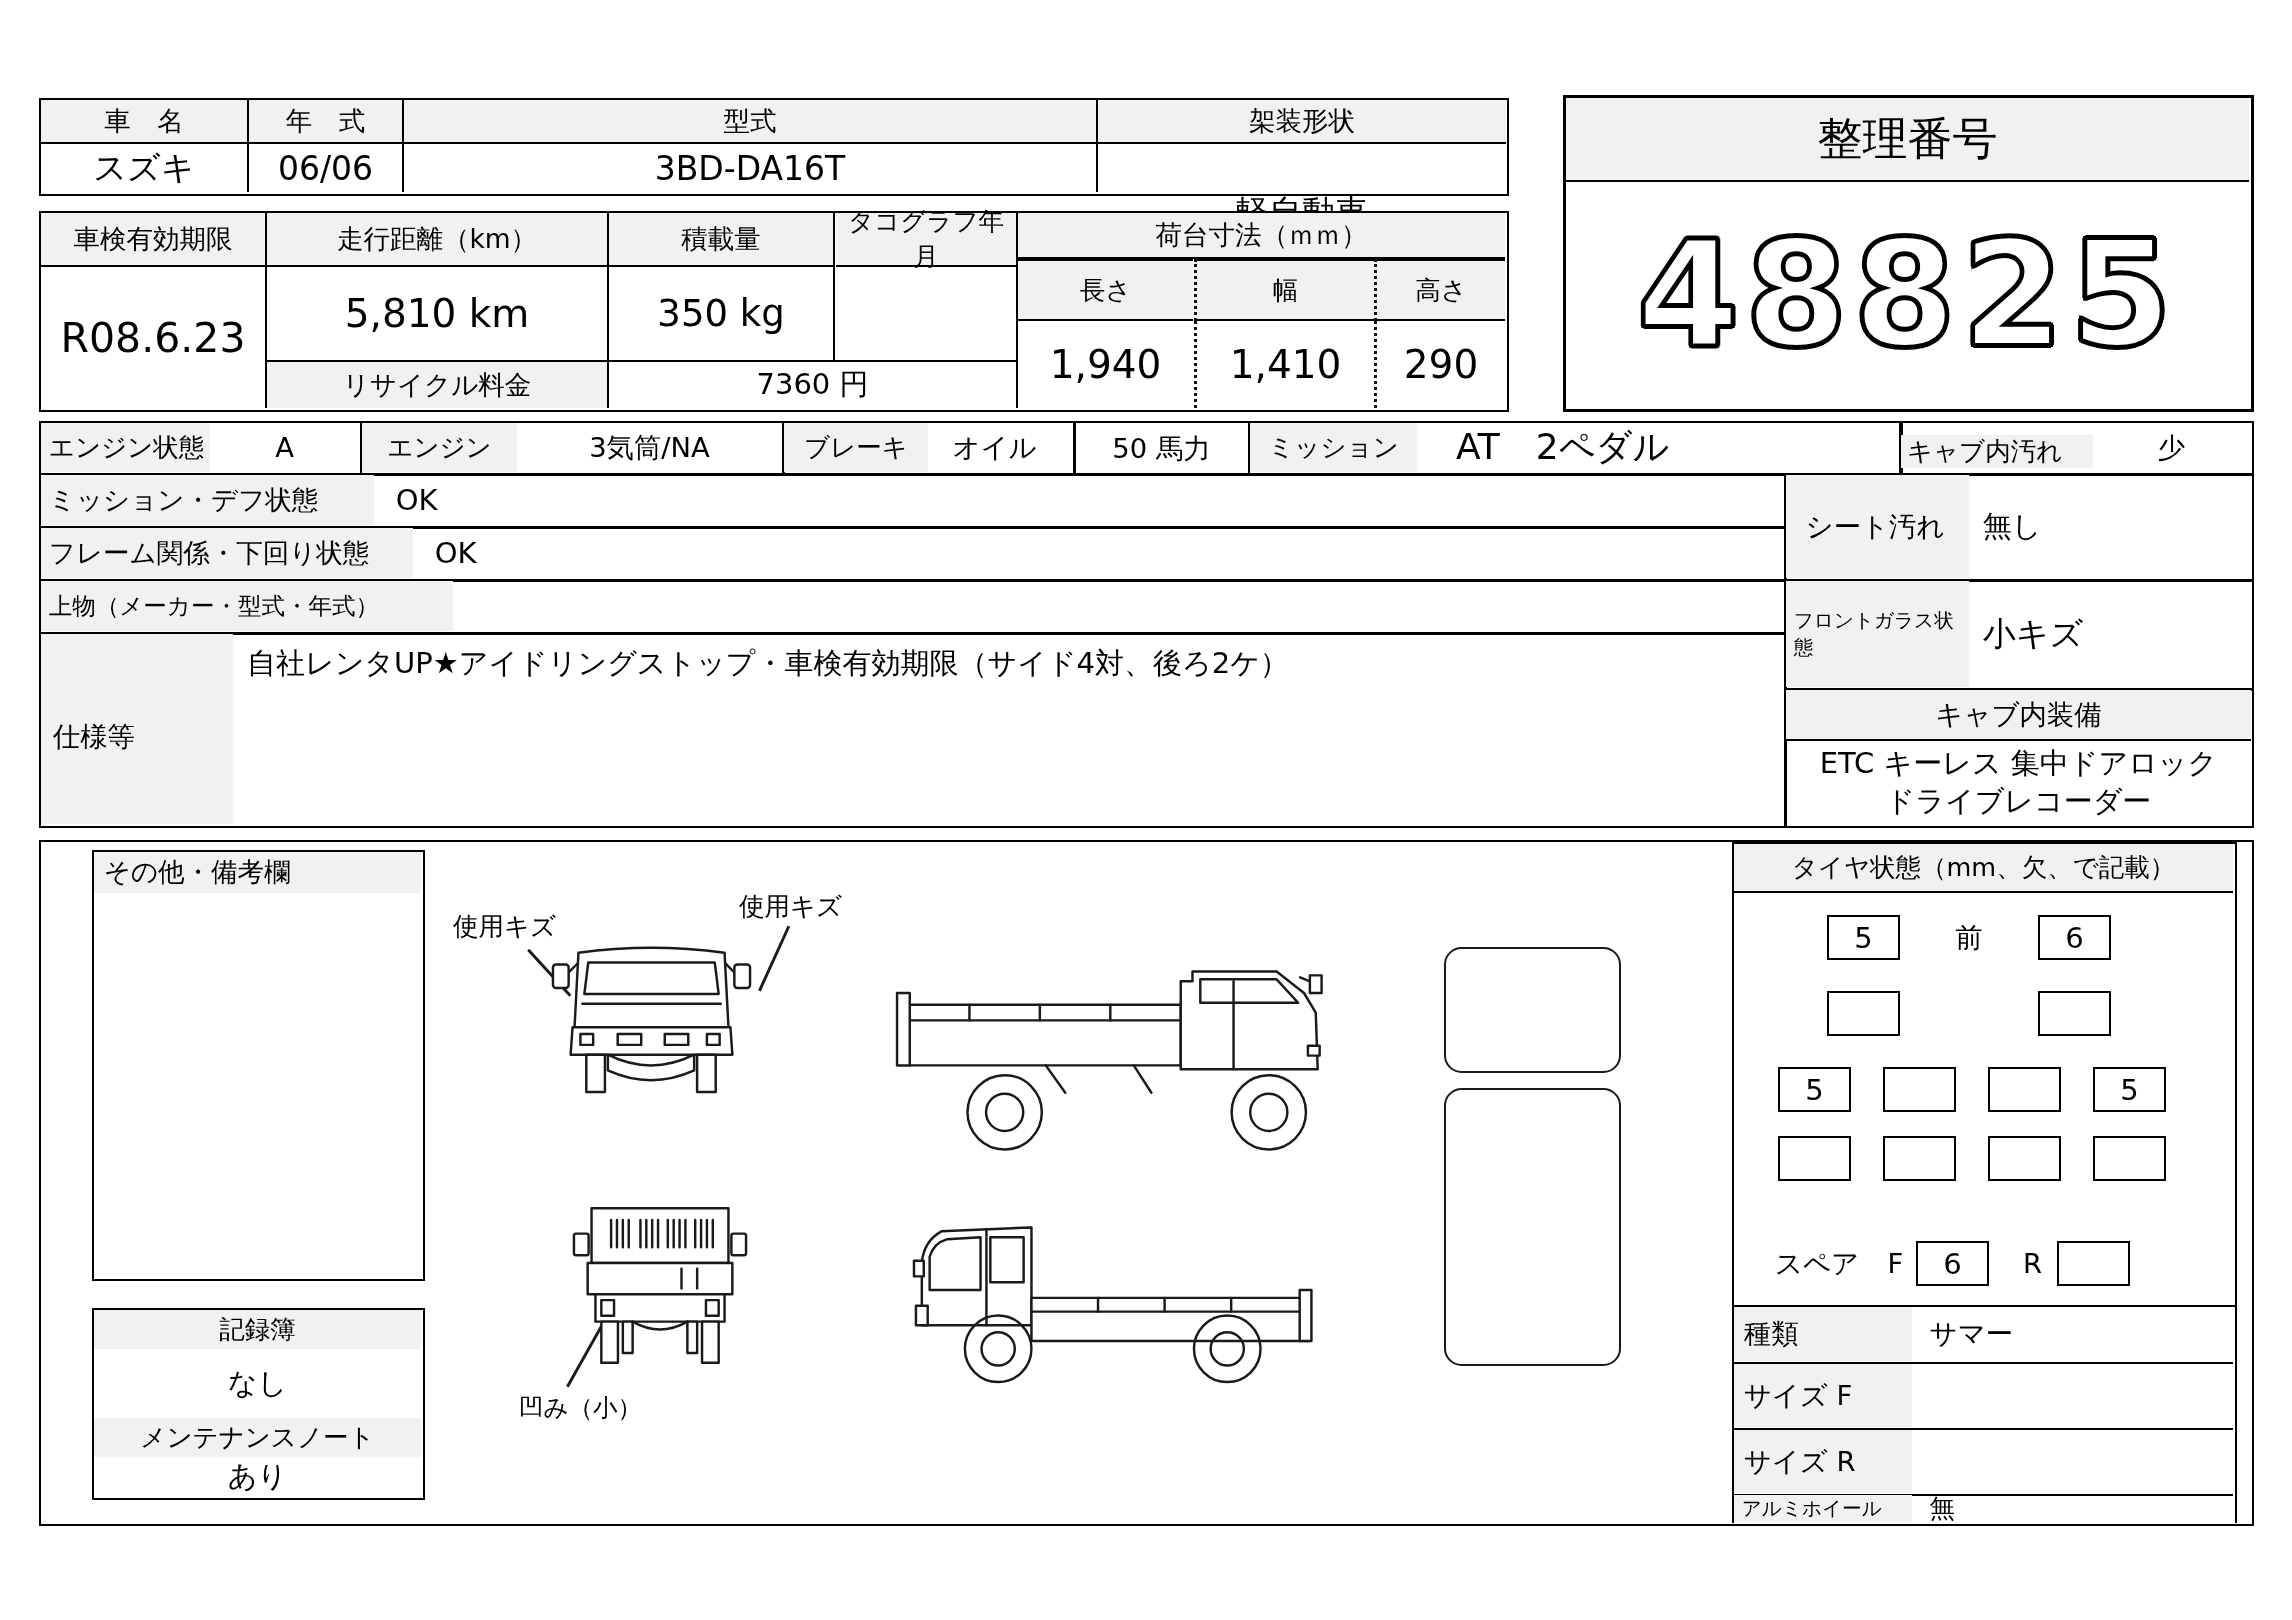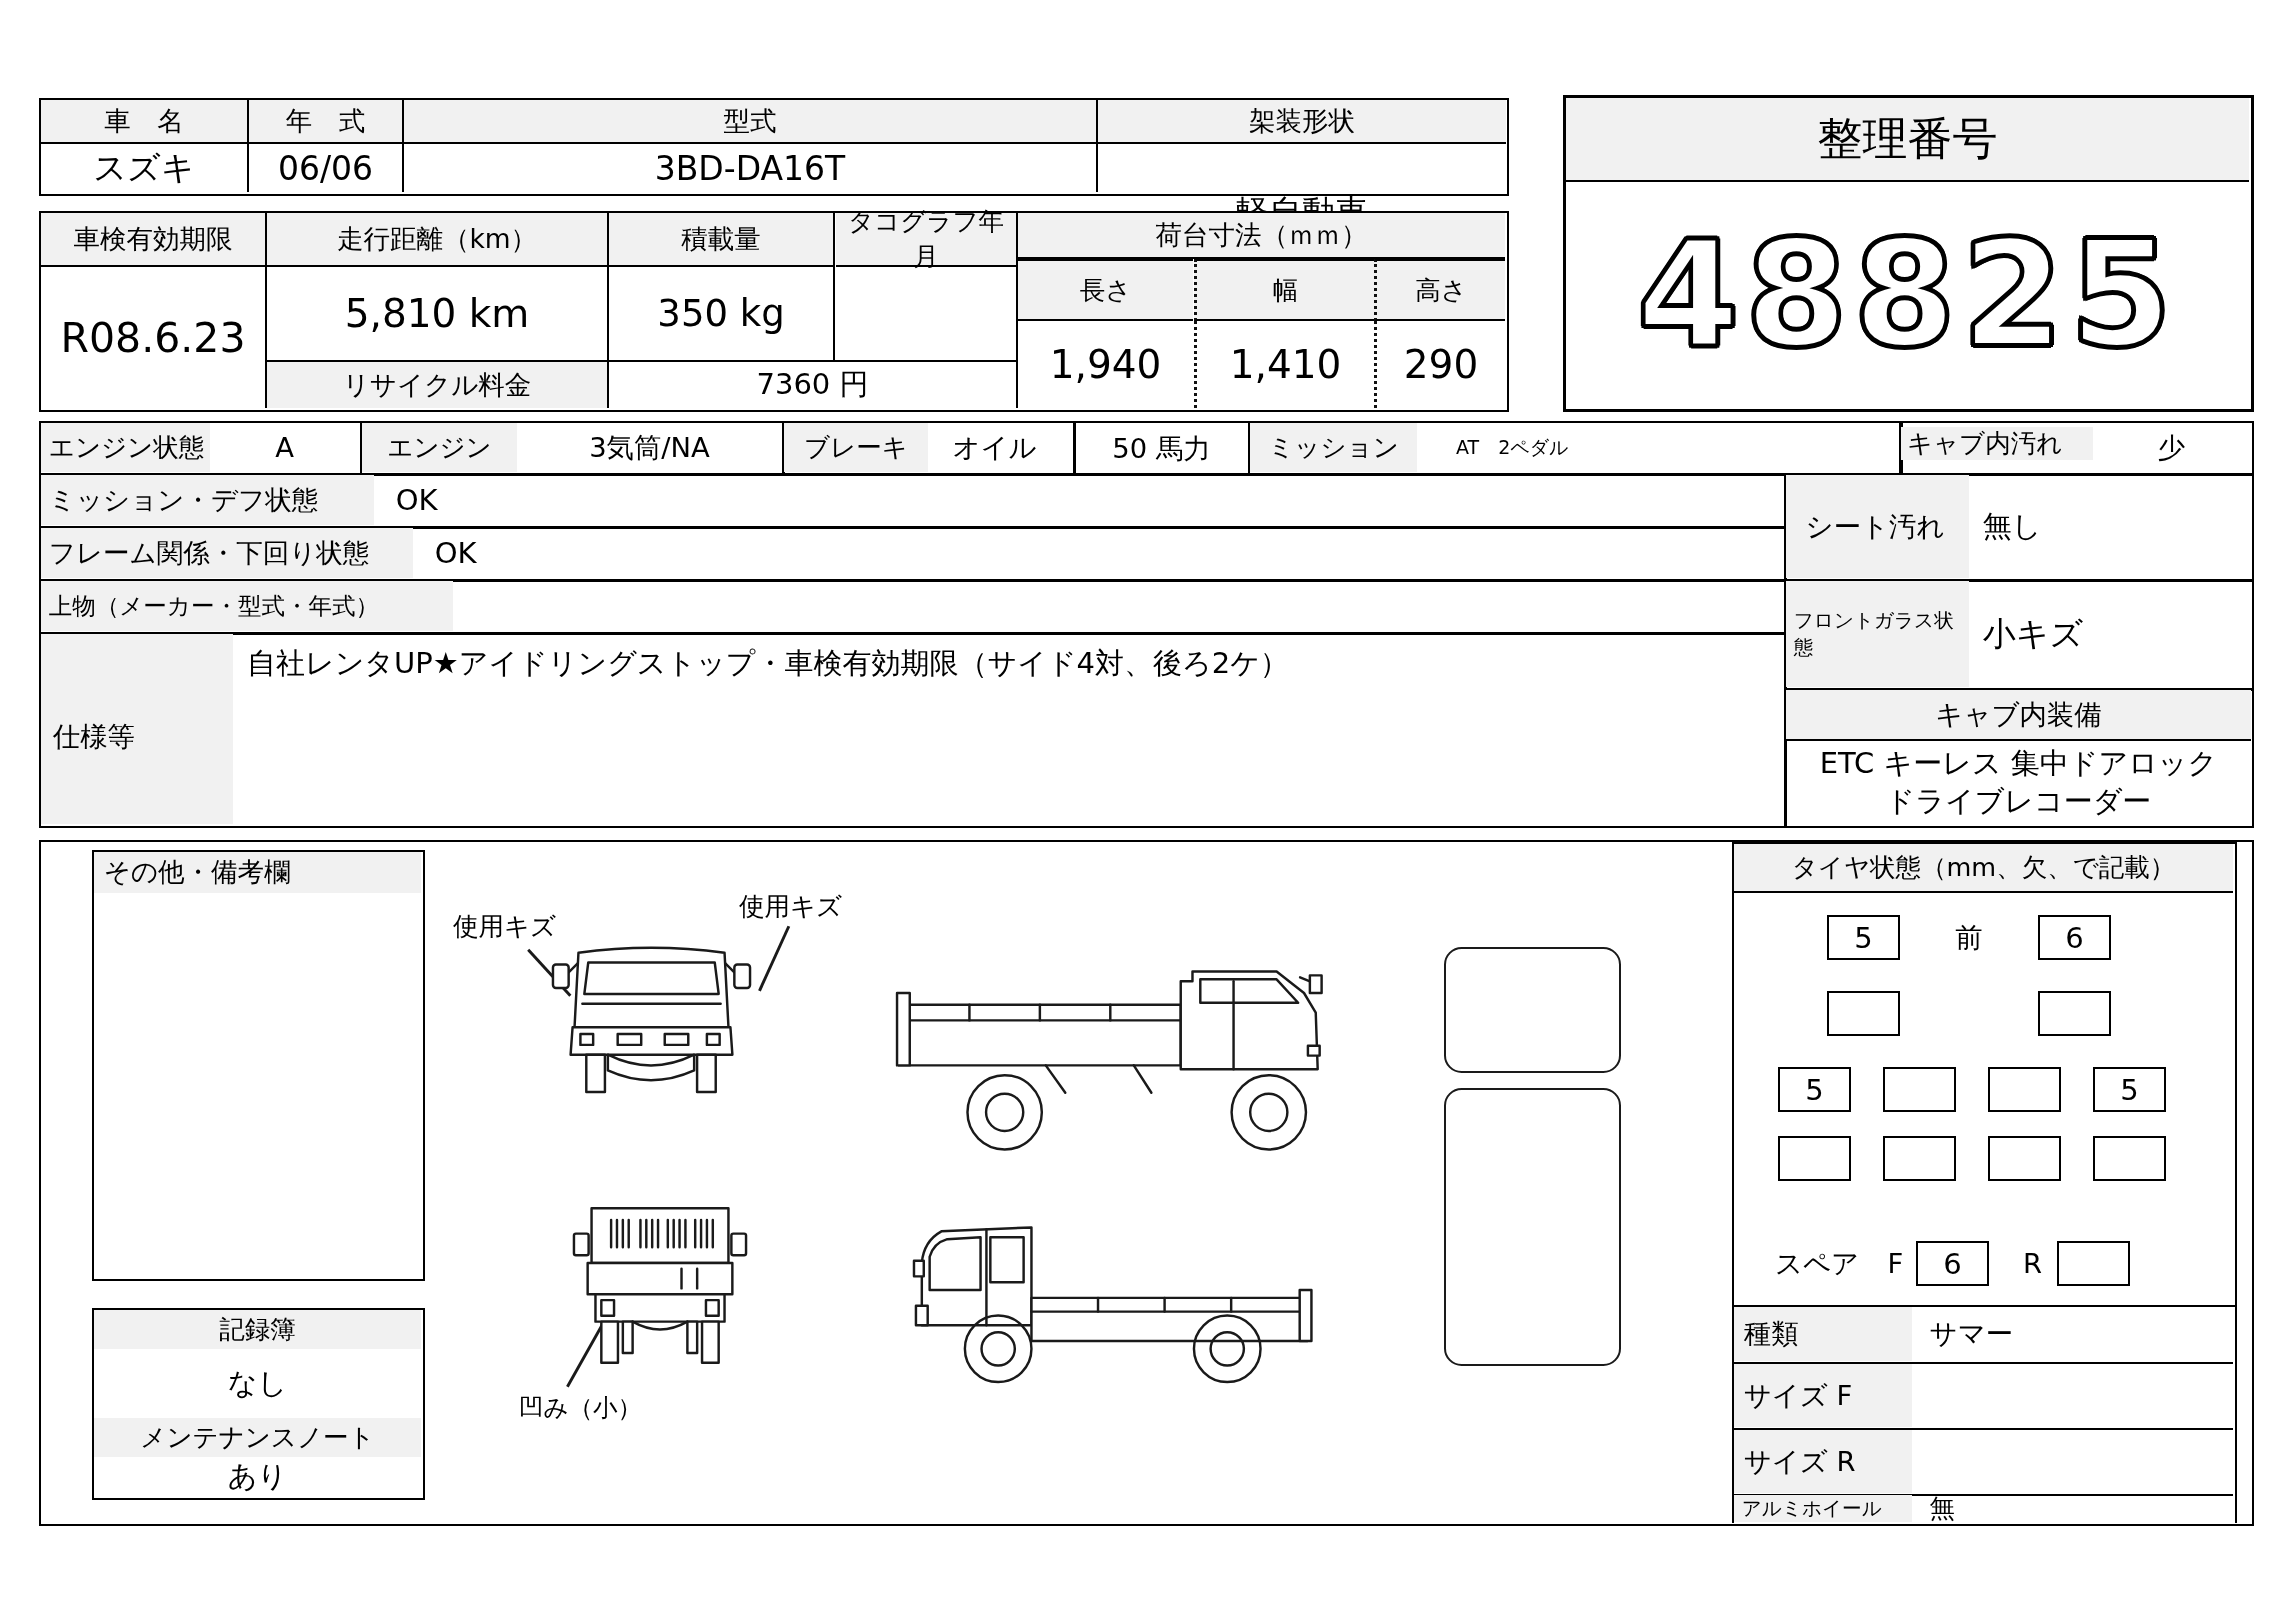--- a/index.html
+++ b/index.html
@@ -76,24 +76,24 @@
       <div class="abs cell shade" style="left:0;top:0;width:155px;height:49px;font-size:25.5px;">エンジン</div>
       <div class="abs cell" style="left:155px;top:0;width:265px;height:49px;font-size:27.4px;">3気筒/NA</div>
     </div>
     <div class="abs bd3" style="left:743px;top:0;width:294px;height:55px;">
       <div class="abs cell shade" style="left:0;top:0;width:144px;height:49px;font-size:25.5px;">ブレーキ</div>
       <div class="abs cell" style="left:133px;top:0;width:155px;height:49px;font-size:27.4px;">オイル</div>
     </div>
     <div class="abs bd3 cell" style="left:1034px;top:0;width:177px;height:55px;font-size:27.4px;">50 馬力</div>
     <div class="abs bd3" style="left:1209px;top:0;width:655px;height:55px;">
       <div class="abs cell shade" style="left:0;top:0;width:167px;height:49px;font-size:25.5px;">ミッション</div>
-      <div class="abs cell leftal" style="left:167px;top:0;width:534px;height:49px;font-size:19px;padding-left:39px;">AT　2ペダル</div>
+      <div class="abs cell leftal" style="left:167px;top:0;width:534px;height:49px;font-size:36px;padding-left:39px;">AT　2ペダル</div>
     </div>
     <div class="abs bd3" style="left:1860px;top:0;width:355px;height:55px;">
-      <div class="abs cell shade leftal" style="left:0;top:4px;width:192px;height:33px;font-size:25.5px;padding-left:5.9px;">キャブ内汚れ</div>
+      <div class="abs cell shade leftal" style="left:0;top:12px;width:192px;height:33px;font-size:25.5px;padding-left:5.9px;">キャブ内汚れ</div>
       <div class="abs cell" style="left:192px;top:0;width:157px;height:49px;font-size:27.4px;">少</div>
     </div>
 
     <div class="abs bd3" style="left:0;top:52px;width:1748px;height:56px;">
       <div class="abs cell shade leftal" style="left:0;top:0;width:333px;height:50px;font-size:26.5px;padding-left:7.8px;">ミッション・デフ状態</div>
       <div class="abs cell leftal" style="left:343px;top:0;width:294px;height:50px;font-size:29px;padding-left:11.8px;">OK</div>
     </div>
 
     <div class="abs bd3" style="left:0;top:105px;width:1748px;height:56px;">
       <div class="abs cell shade leftal" style="left:0;top:0;width:372px;height:50px;font-size:26.5px;padding-left:7.8px;">フレーム関係・下回り状態</div>

